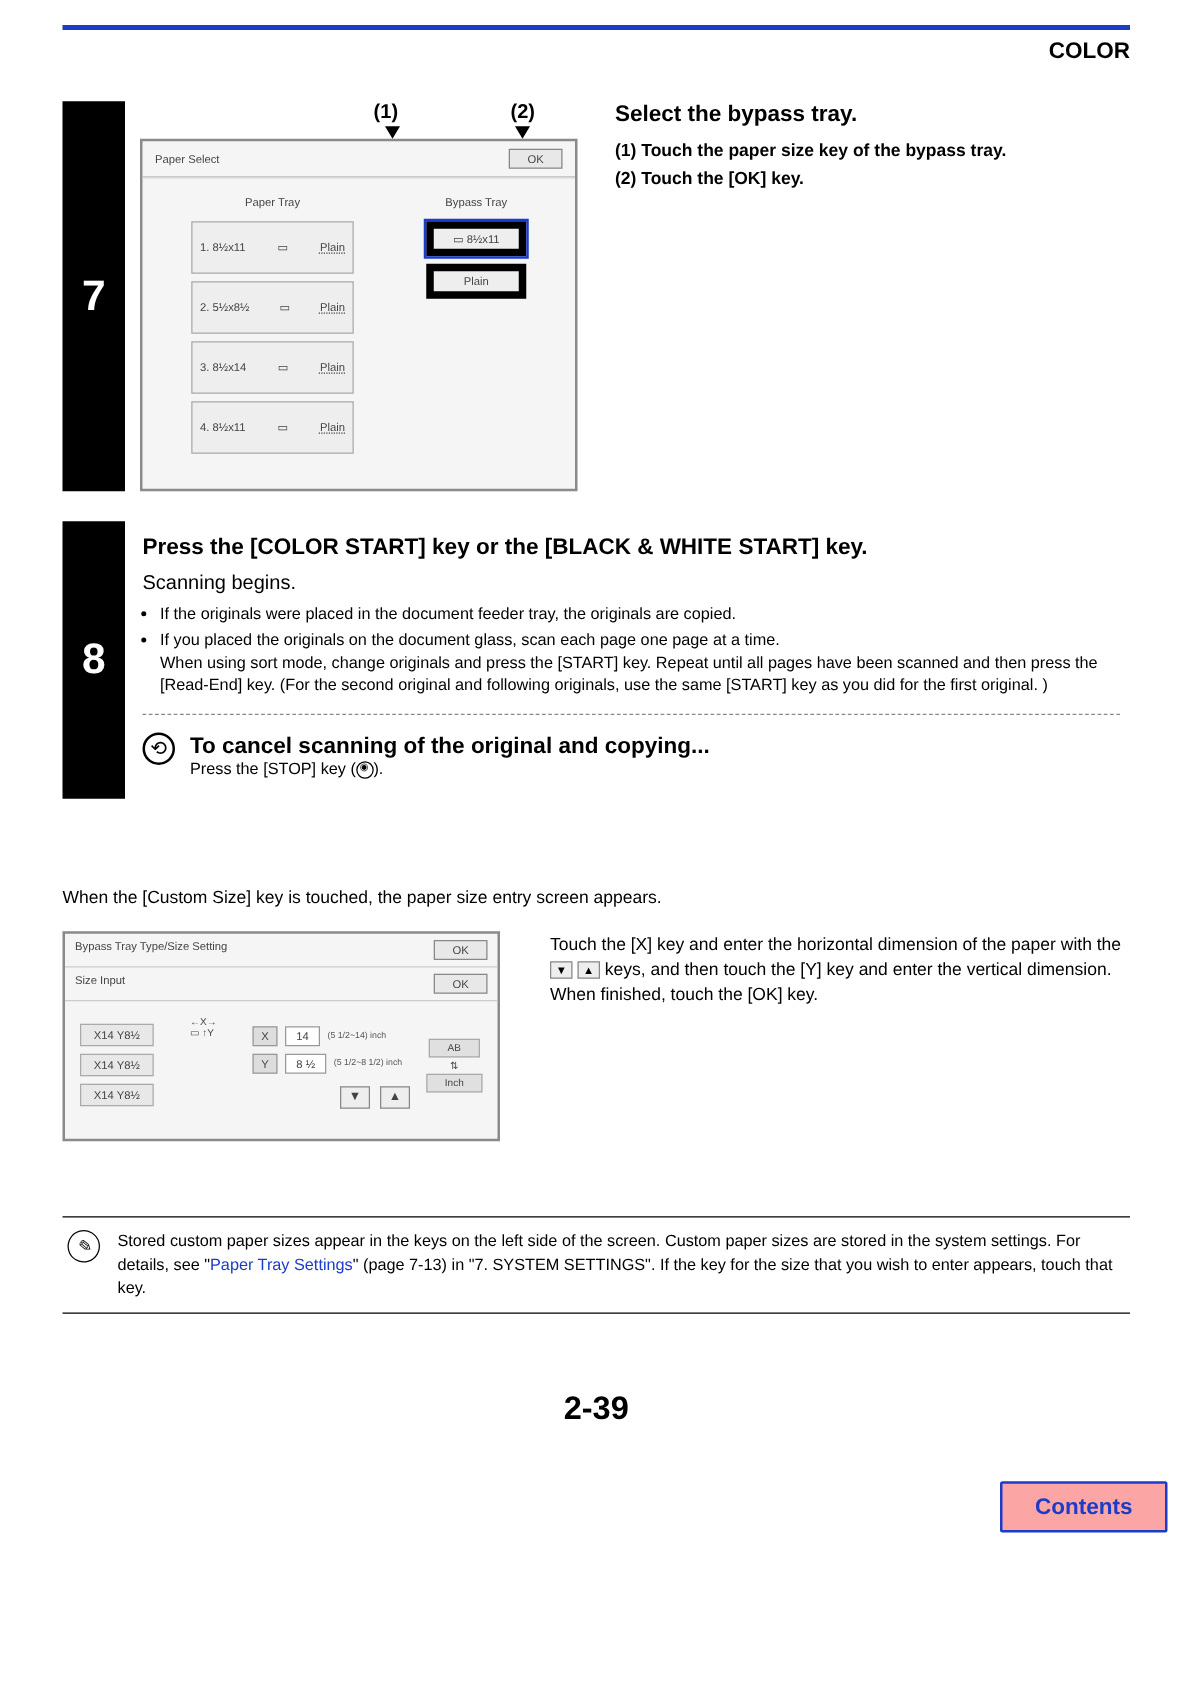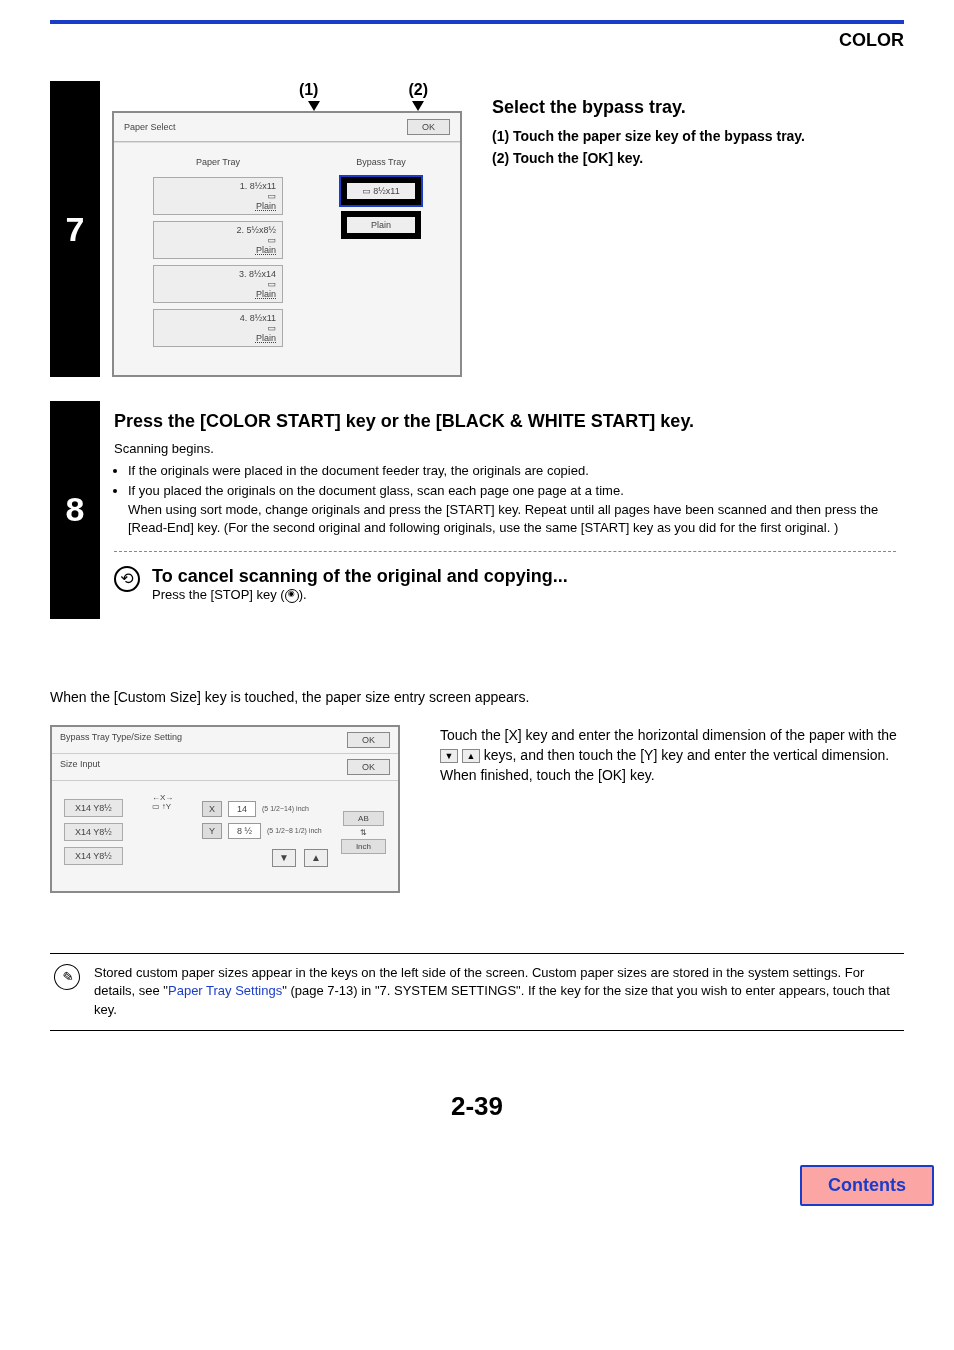--- a/index.html
+++ b/index.html
@@ -48,30 +48,30 @@
     border: 2px solid #8a8a8a;
     background: #f5f5f5;
     font-size: 9px;
     color: #444;
   }
   .device-header { display:flex; justify-content:space-between; align-items:center; padding:6px 10px; border-bottom:1px solid #bbb; }
   .okbtn { border:1px solid #888; background:#e8e8e8; padding:2px 14px; font-size:9px; }
   .device-body { display:flex; justify-content:space-around; padding:14px 10px 28px; border-top:1px solid #ddd; }
   .traycol { display:flex; flex-direction:column; align-items:center; gap:6px; }
   .traycol-title { margin-bottom:4px; }
-  .traybtn { border:1px solid #aaa; background:#eee; width:130px; padding:3px 6px; display:flex; justify-content:space-between; align-items:flex-end;flex-direction:column; }
+  .traybtn { border:1px solid #aaa; background:#eee; width:130px; padding:15px 6px; display:flex; justify-content:space-between; align-items:flex-end; }
   .traybtn .plain { text-decoration: underline dotted; }
   .bypasscol { display:flex; flex-direction:column; align-items:center; gap:6px; }
   .bypassbtn { border:6px solid #000000; background:#eee; width:80px; padding:3px 6px; text-align:center; }
   .bypassbtn.hl { outline:2px solid #1a3cc8; position:relative; }
 
   
   .stepbody-8 { flex:1; padding: 10px 8px 16px 14px; }
   .stepbody-8 h3 { font-size: 18px; margin-bottom:8px; }
-  .stepbody-8 .para { font-size:13px; line-height:1.4; }
+  .stepbody-8 .para { font-size:16px; line-height:1.4; }
   .stepbody-8 ul { margin: 4px 0 0 14px; }
   .stepbody-8 li { font-size:13px; line-height:1.4; margin-bottom:2px; }
   .dotline { border:none; border-top:1px dashed #888; margin:14px 0; }
   .cancelrow { display:flex; gap:12px; align-items:flex-start; }
   .iconcircle { width:26px; height:26px; border:2px solid #000; border-radius:50%; display:flex; align-items:center; justify-content:center; font-size:16px; flex:none; }
   .smallcircle { display:inline-block; width:14px; height:14px; border:1.5px solid #000; border-radius:50%; vertical-align:middle; position:relative; }
   .smallcircle::after{content:"◉"; font-size:8px; position:absolute; left:2px; top:-1px;}
 
   
   .section2 { margin: 70px 50px 0 50px; }
@@ -156,21 +156,21 @@
           </div>
           <div class="bypasscol">
             <div class="traycol-title">Bypass Tray</div>
             <div class="bypassbtn hl"><span>▭ </span><span>8½x11</span></div>
             <div class="bypassbtn">Plain</div>
           </div>
         </div>
       </div>
     </div>
     <div class="text-col">
-      <h3 style="font-size:18px; font-weight:bold; margin-top:16px;">Select the bypass tray.</h3>
+      <h3 style="font-size:18px; font-weight:bold; ">Select the bypass tray.</h3>
       <ul class="sub-list">
         <li>(1)  Touch the paper size key of the bypass tray.</li>
         <li>(2)  Touch the [OK] key.</li>
       </ul>
     </div>
   </div>
 </div>
 
 <div class="steprow" style="margin-top:24px;">
   <div class="stepnum">8</div>

